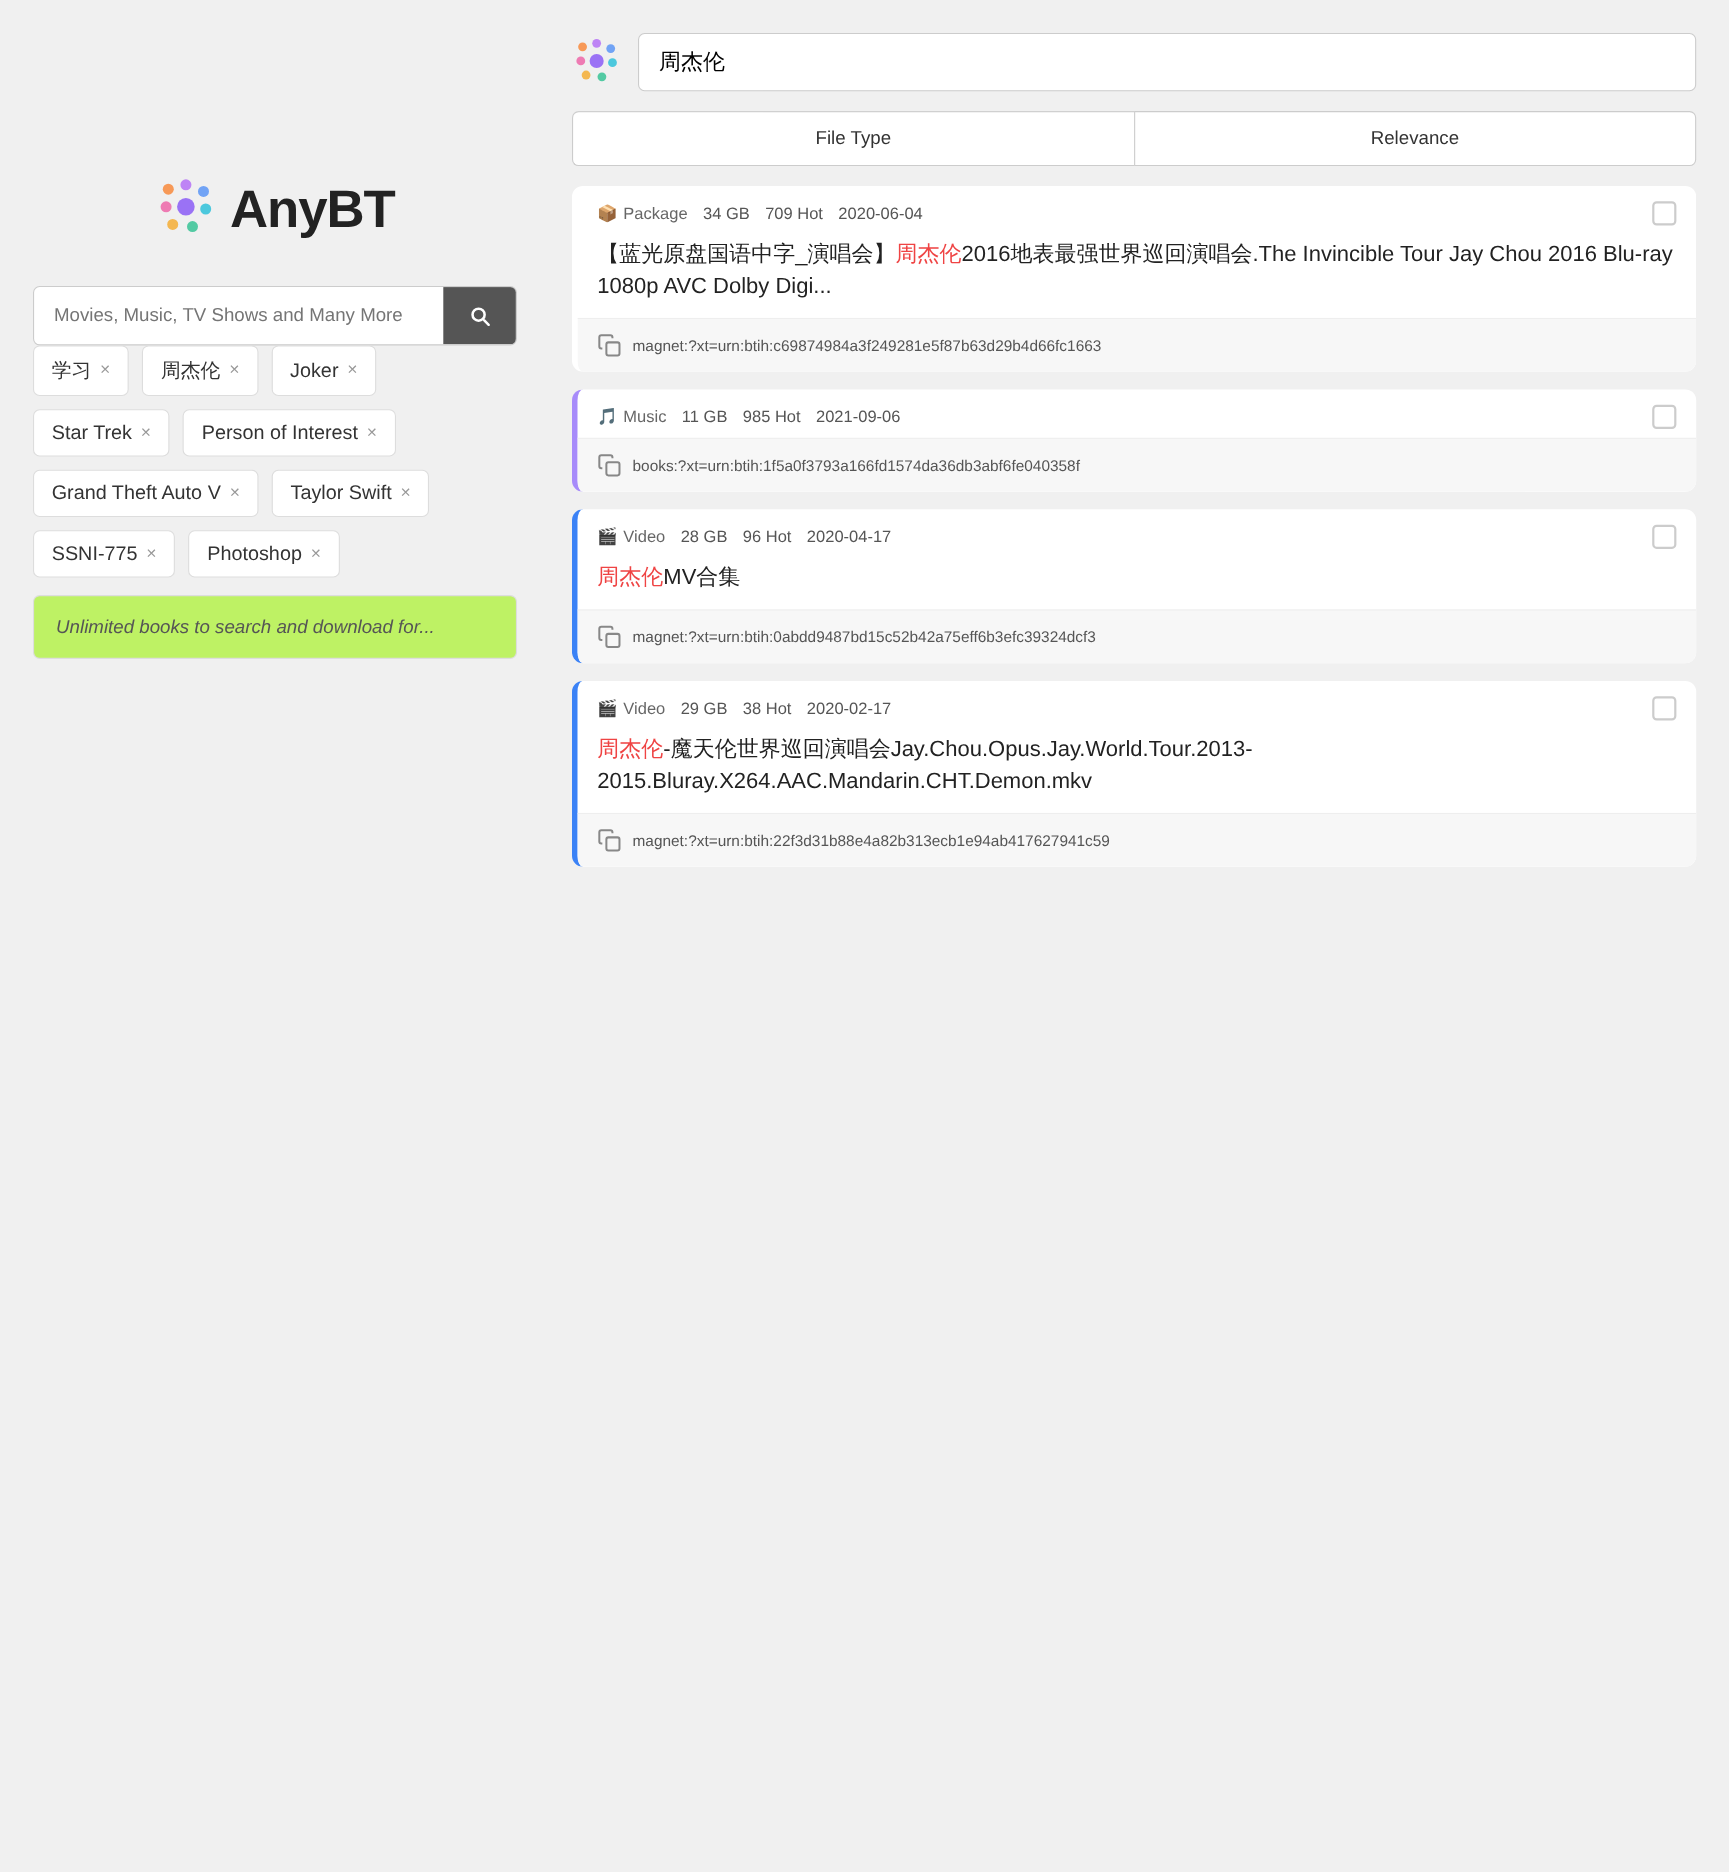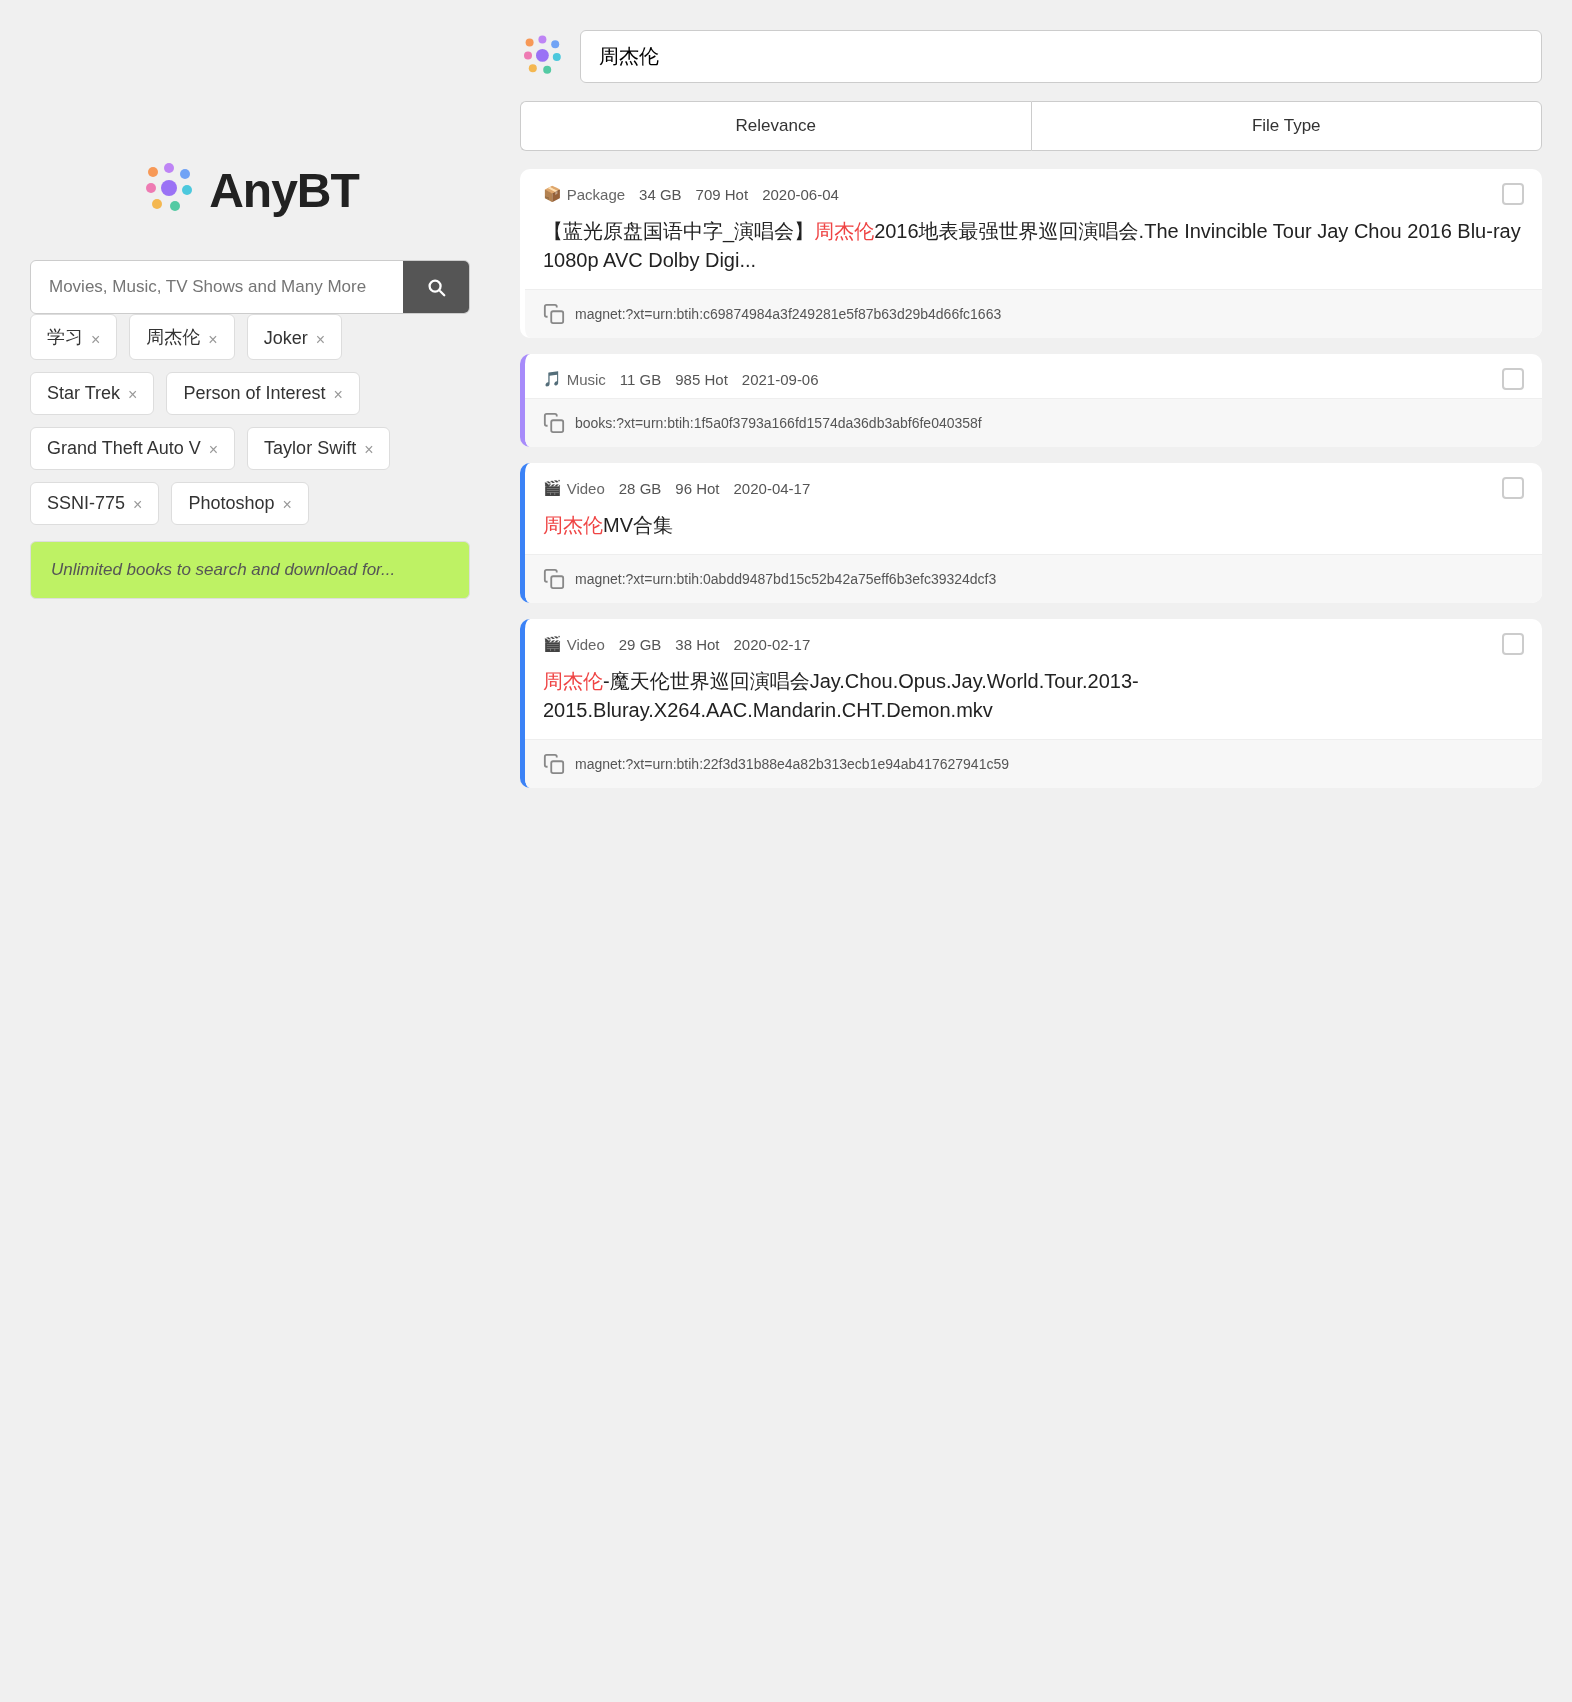--- a/index.html
+++ b/index.html
@@ -68,21 +68,21 @@
       fill: #fff;
     }
     .tags-area {
       display: flex;
       flex-wrap: wrap;
       gap: 12px;
       width: 100%;
     }
     .tag {
       display: flex;
-      align-items: flex-end;
+      align-items: center;
       gap: 8px;
       background: #fff;
       border: 1.5px solid #ddd;
       border-radius: 6px;
       padding: 10px 16px;
       font-size: 18px;
       color: #333;
       cursor: pointer;
     }
     .tag-x {
@@ -293,22 +293,22 @@
       <circle cx="10" cy="28" r="5" fill="#ec4899" opacity="0.7"></circle>
       <circle cx="28" cy="28" r="8" fill="#8b5cf6" opacity="0.85"></circle>
       <circle cx="46" cy="30" r="5" fill="#06b6d4" opacity="0.7"></circle>
       <circle cx="16" cy="44" r="5" fill="#f59e0b" opacity="0.7"></circle>
       <circle cx="34" cy="46" r="5" fill="#10b981" opacity="0.7"></circle>
     </svg>
     <input class="search-top-input" type="text" value="周杰伦" style="">
   </div>
 
   <div class="filter-row">
+    <button class="filter-btn">File Type</button>
     <button class="filter-btn">Relevance</button>
-    <button class="filter-btn">File Type</button>
   </div>
 
   <div class="result-card">
     <div class="result-meta">
       <span class="meta-type">📦 <span>Package</span></span>
       <span class="meta-size">34 GB</span>
       <span class="meta-hot">709 Hot</span>
       <span class="meta-date">2020-06-04</span>
       <div class="meta-checkbox"></div>
     </div>

